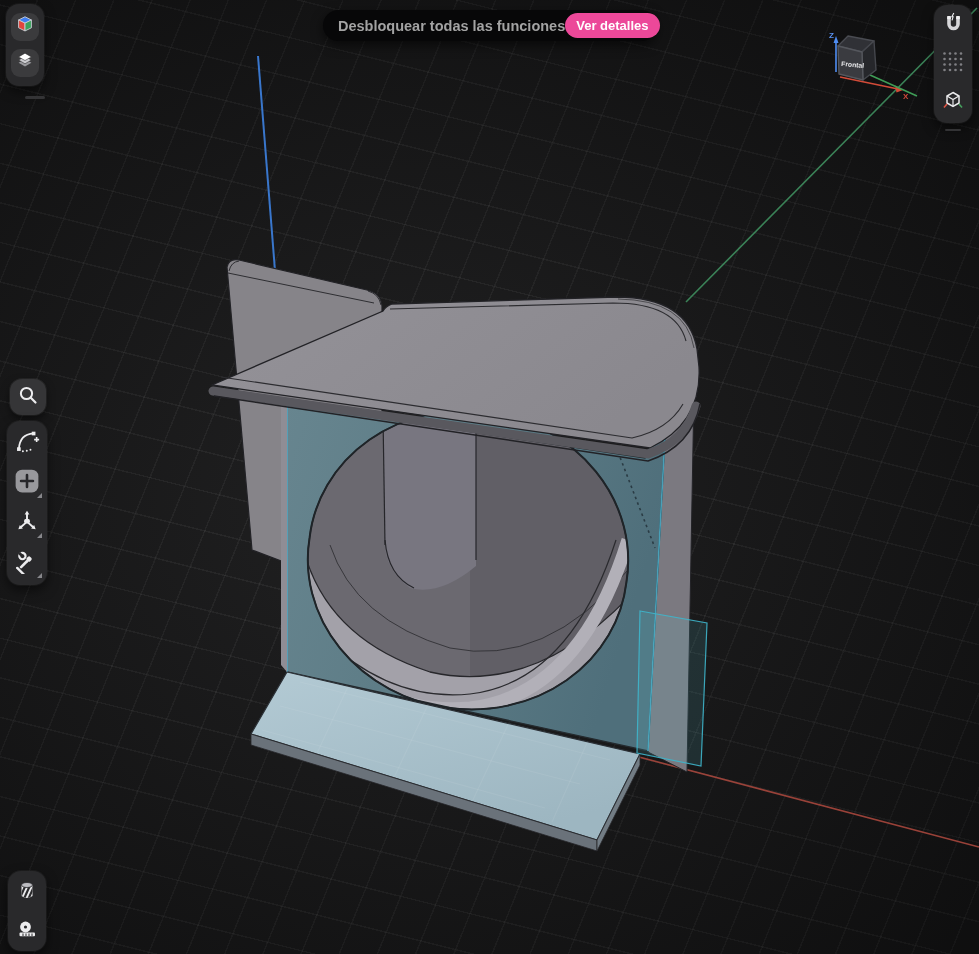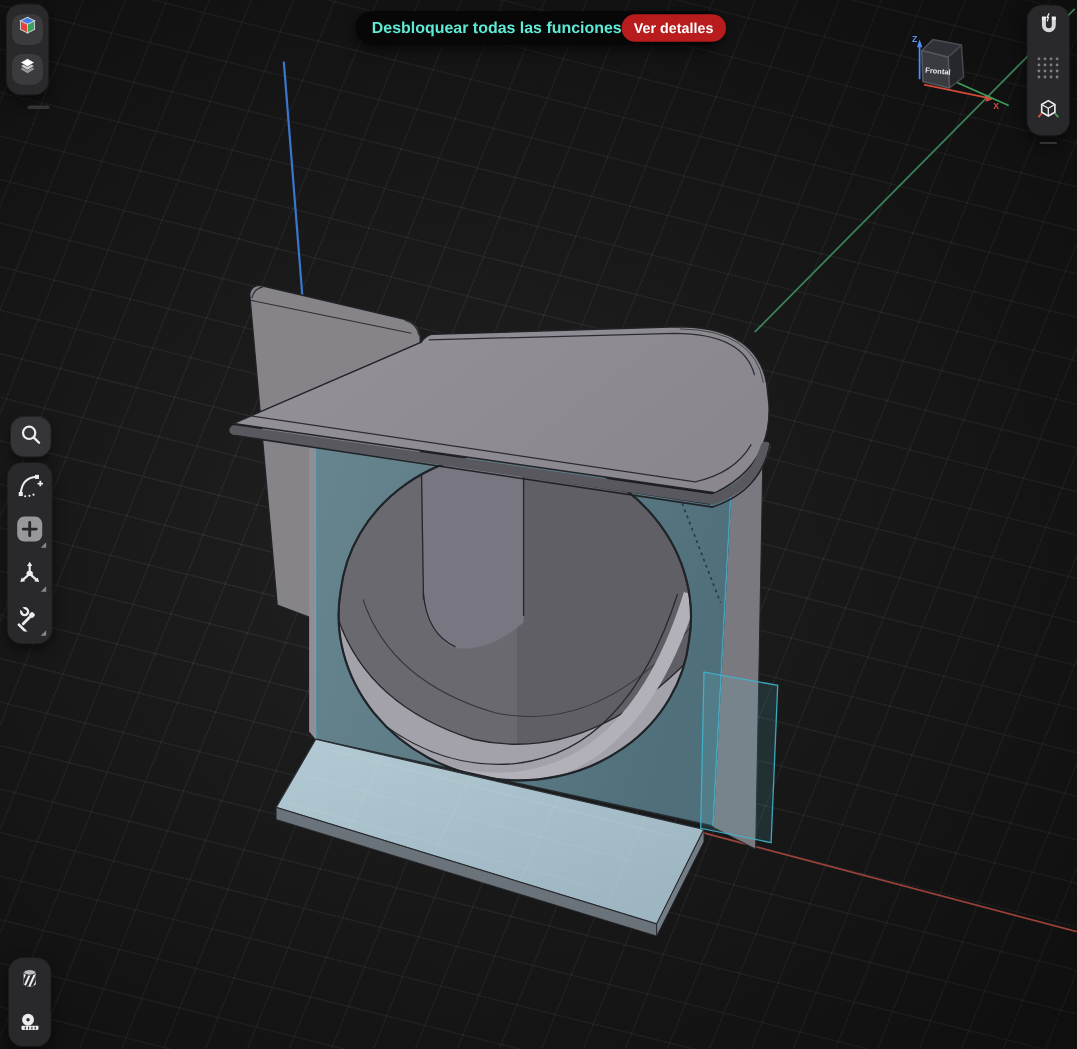--- a/index.html
+++ b/index.html
@@ -25,23 +25,23 @@
     box-shadow:0 0 0 1px rgba(255,255,255,0.06),0 4px 9px rgba(0,0,0,.5);
     display:flex;align-items:center;justify-content:center;position:absolute;cursor:pointer;}
   .ml-panel{left:7px;top:421px;width:40px;height:164px;justify-content:space-evenly;}
   .bl-panel{left:8px;top:871px;width:38px;height:80px;justify-content:space-evenly;}
   .handle{position:absolute;left:25px;top:96px;width:20px;height:3px;border-radius:2px;background:#343436;}
   .tr-divider{position:absolute;left:945px;top:129px;width:16px;height:2px;border-radius:1px;background:#333335;}
   .flyout::after{content:'';position:absolute;right:3px;bottom:3px;width:0;height:0;
     border-left:5px solid transparent;border-bottom:5px solid #87878b;}
   .banner{position:absolute;left:323px;top:10px;width:334px;height:31px;background:#070708;
     border-radius:16px;display:flex;align-items:center;box-shadow:0 4px 12px rgba(0,0,0,.6);}
-  .banner-text{color:#5eead4;font-size:14.5px;font-weight:700;margin-left:15px;white-space:nowrap;}
+  .banner-text{color:#a3a3a3;font-size:14.5px;font-weight:700;margin-left:15px;white-space:nowrap;}
   .banner-btn{margin-left:auto;margin-right:4px;height:25px;border:none;border-radius:13px;
-    background:#b91c1c;color:#fff;font-weight:700;font-size:13px;padding:0 11px;
+    background:#ec4899;color:#fff;font-weight:700;font-size:13px;padding:0 11px;
     font-family:"Liberation Sans",sans-serif;cursor:pointer;white-space:nowrap;}
 </style>
 </head>
 <body>
 
 <div class="canvas"></div>
 
 <svg class="viewport" width="979" height="954" viewBox="0 0 979 954">
   <defs>
     <clipPath id="holeClip">

